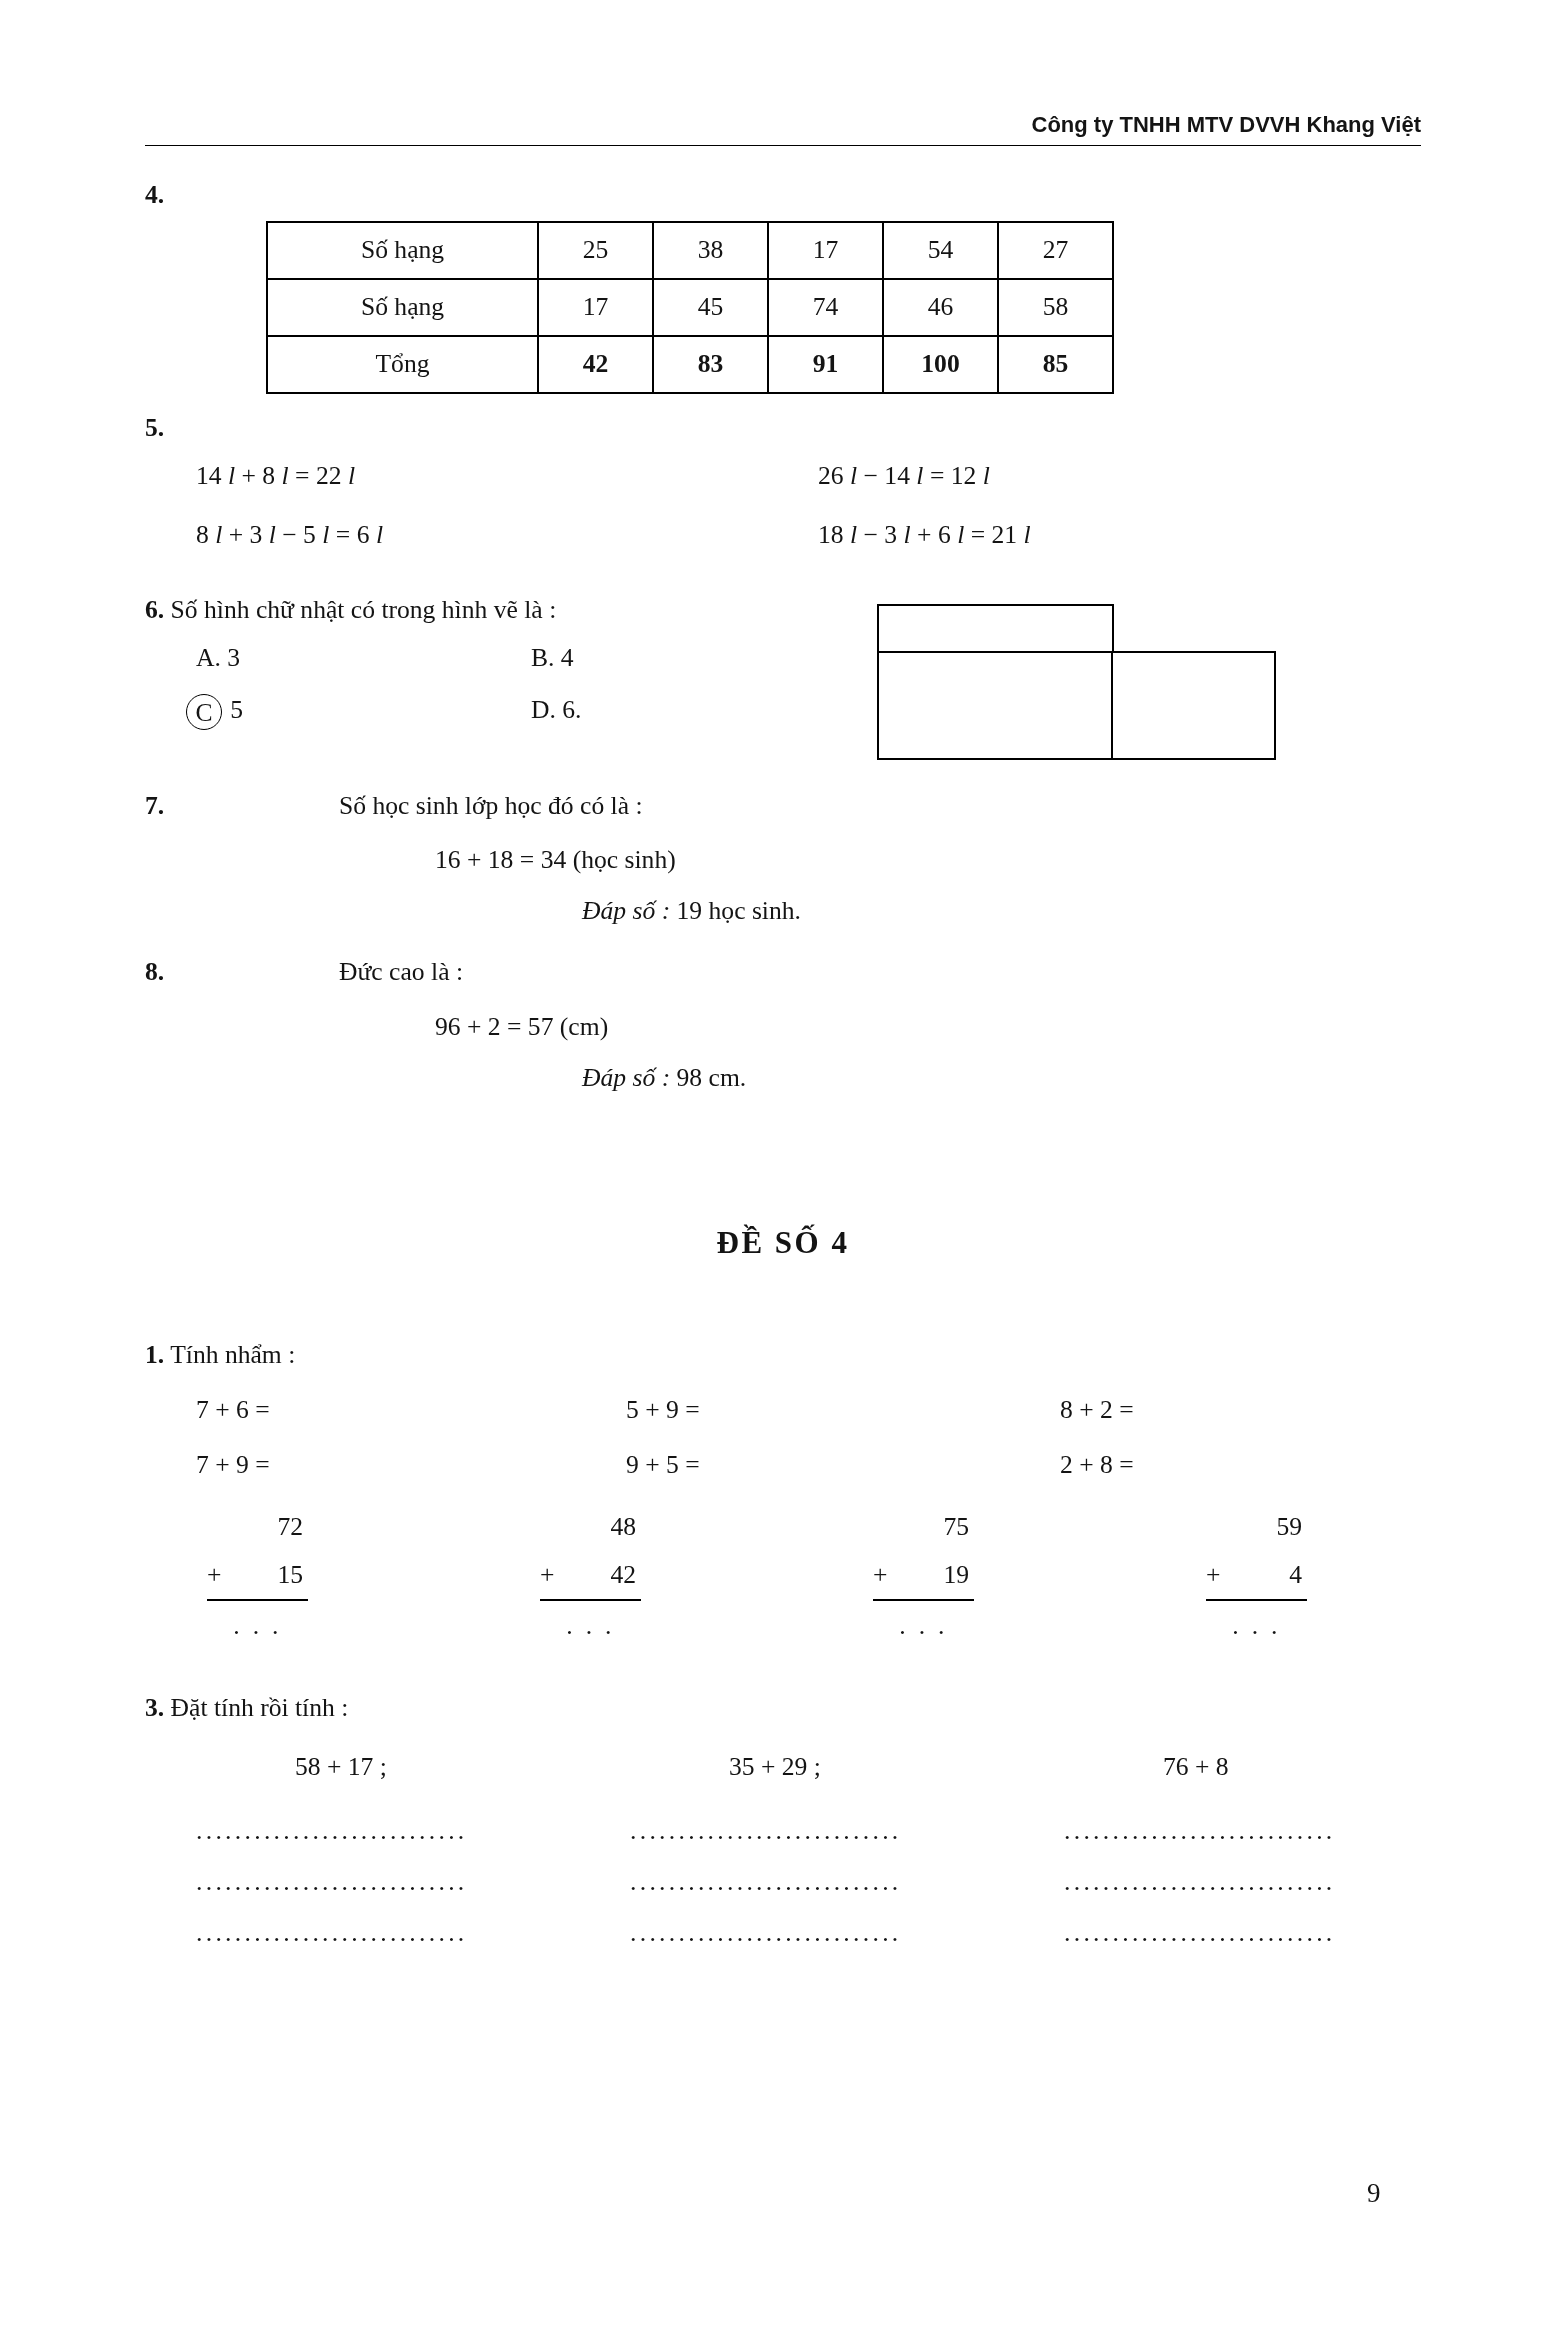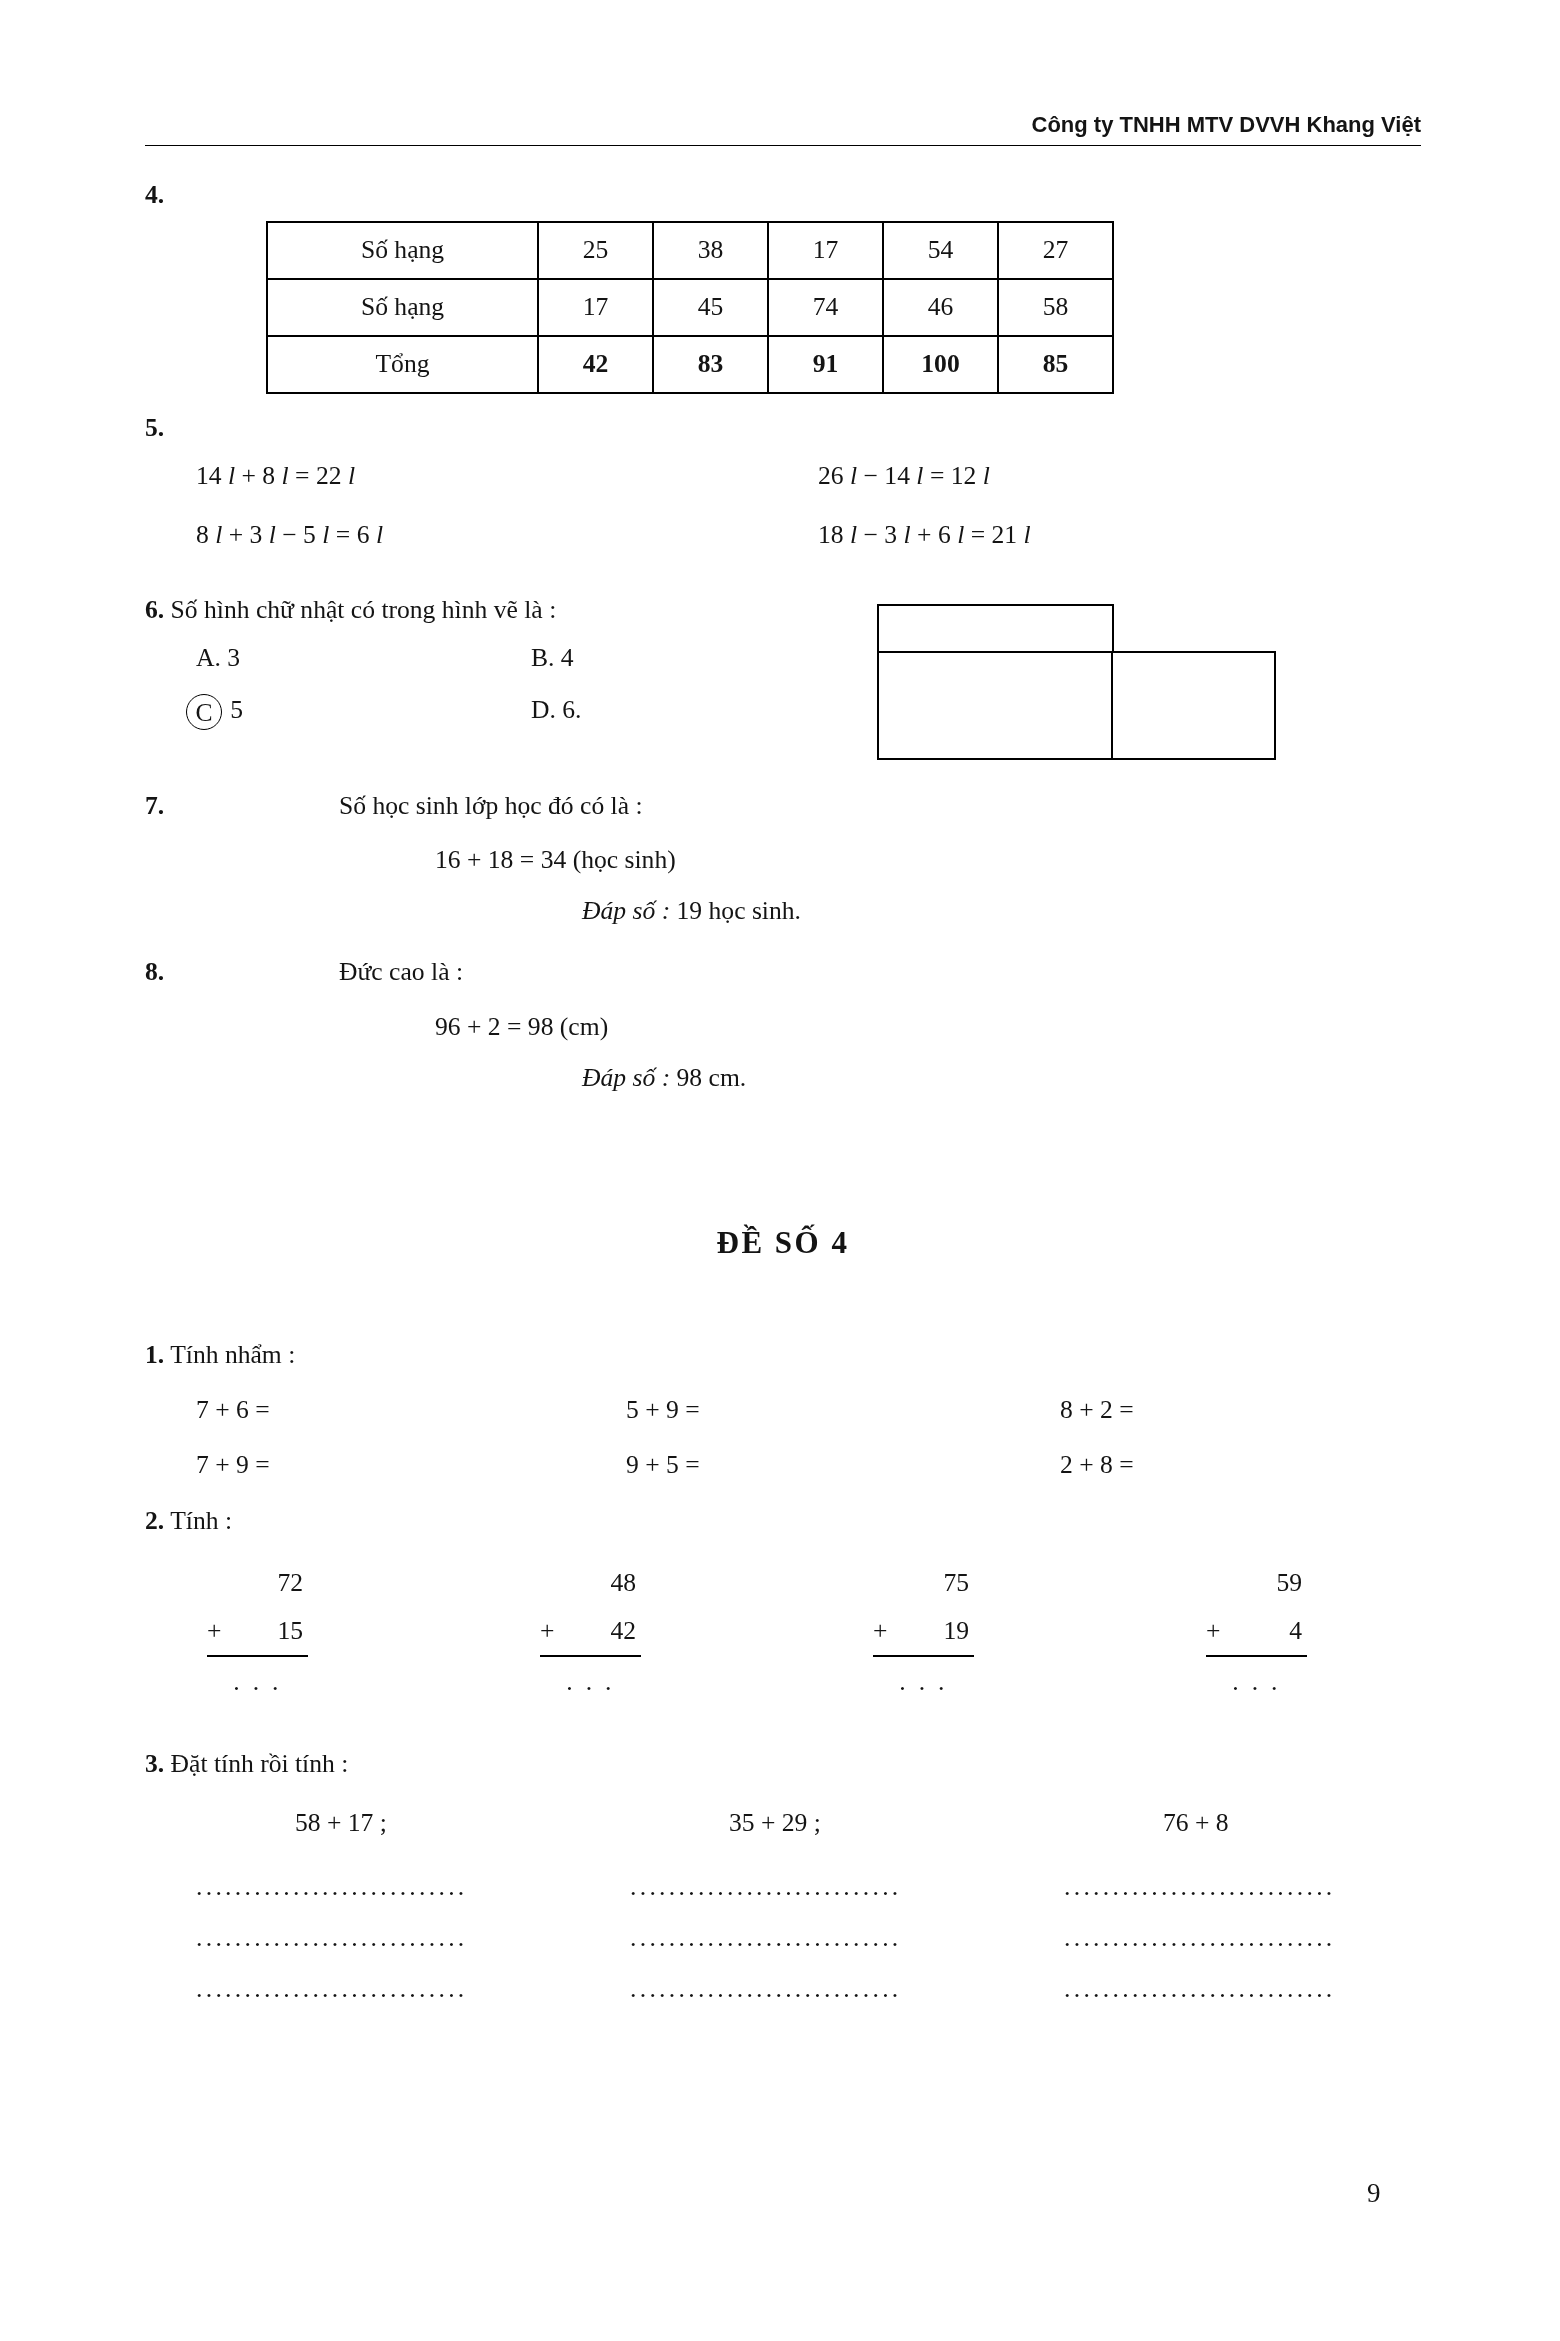--- a/index.html
+++ b/index.html
@@ -176,21 +176,21 @@
     <div class="answer">
       <span class="it">Đáp số :</span>
       <span>19 học sinh.</span>
     </div>
   </div>
 
   <div class="p8">
     <div class="wline">
       <span class="num">8.</span><span>Đức cao là :</span>
     </div>
-    <div class="calc">96 + 2 = 98 (cm)</div>
+    <div class="calc">96 + 2 = 57 (cm)</div>
     <div class="answer">
       <span class="it">Đáp số :</span>
       <span>98 cm.</span>
     </div>
   </div>
 
   <div class="section-title">ĐỀ SỐ 4</div>
 
   <div class="t1">
     <div class="label-line">
@@ -199,24 +199,20 @@
     </div>
     <div class="trow">
       <span class="c1">7 + 6 =</span><span class="c2">5 + 9 =</span><span class="c3">8 + 2 =</span>
     </div>
     <div class="trow">
       <span class="c1">7 + 9 =</span><span class="c2">9 + 5 =</span><span class="c3">2 + 8 =</span>
     </div>
   </div>
 
   <div class="t2">
-    <div class="label-line">
-      <span class="num">2.</span>
-      <span>Tính :</span>
-    </div>
     <div class="sums">
       <div class="sum sum-1">
         <div class="sum-top">72</div>
         <div class="sum-mid">
           <span>+</span>
             <span>15</span>
         </div>
         <div class="sum-dots">. . .</div>
       </div>
       <div class="sum sum-n">

